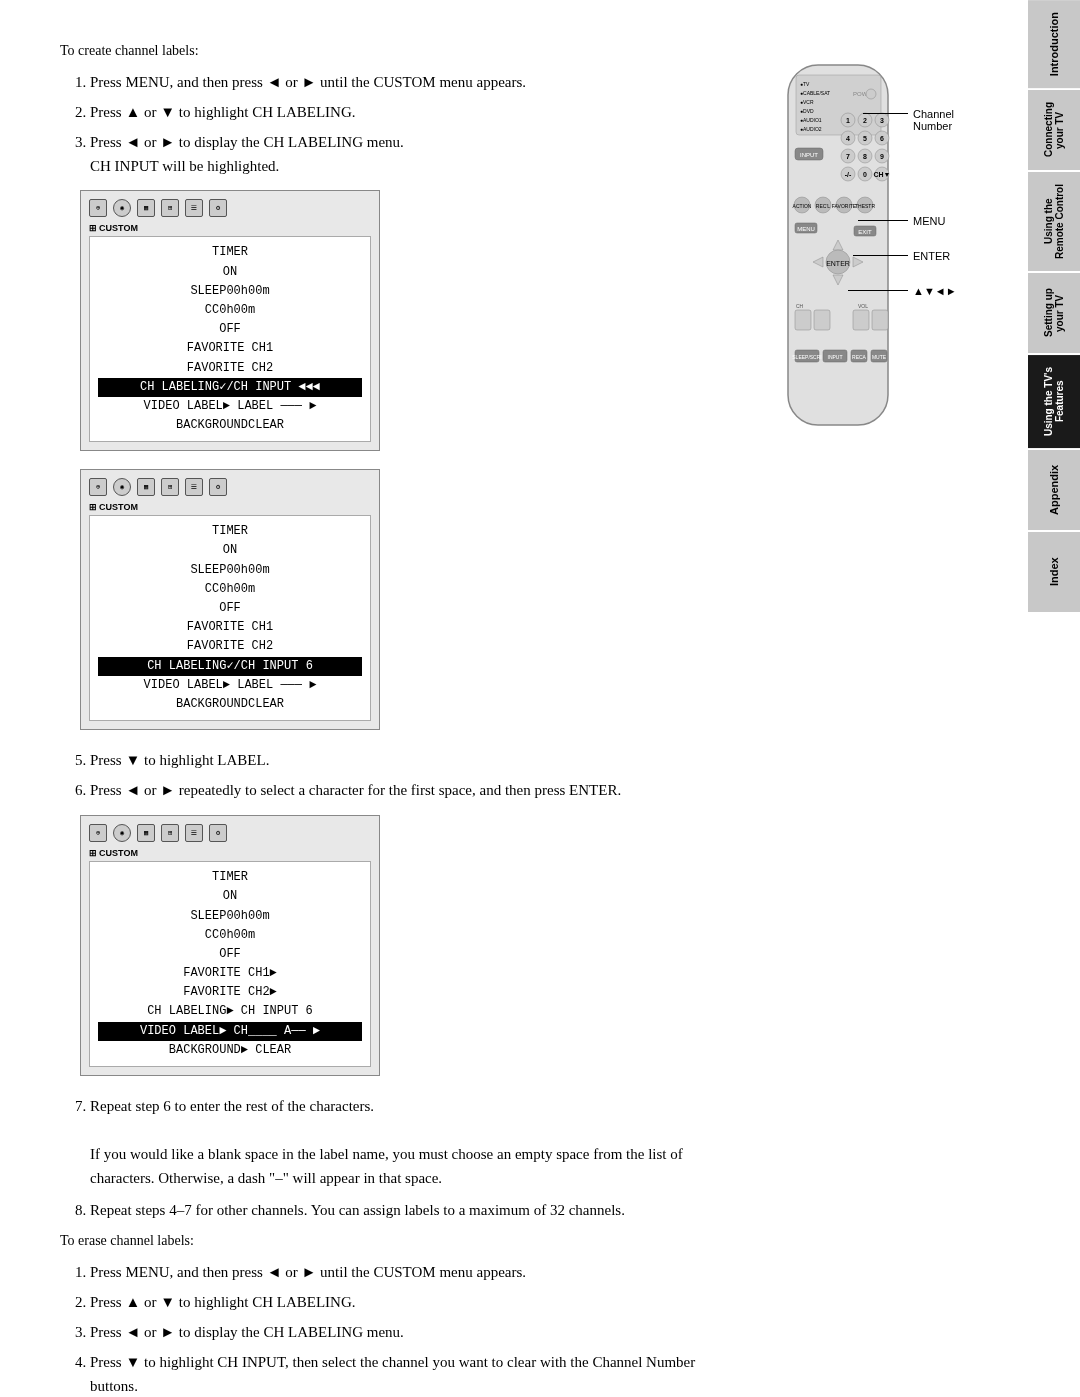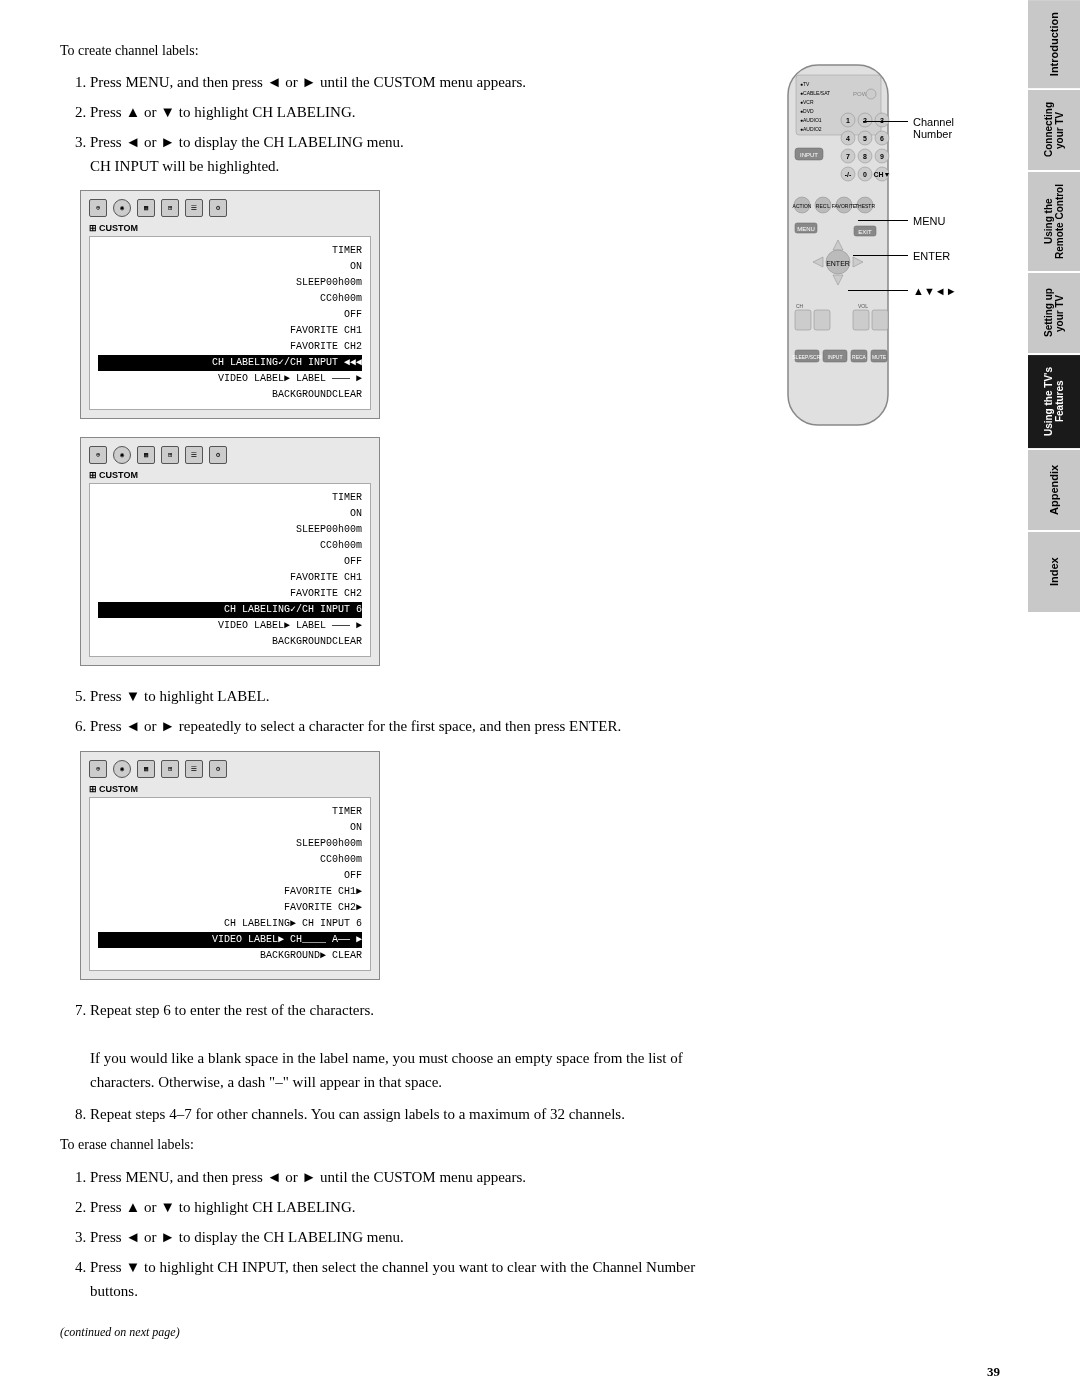--- a/index.html
+++ b/index.html
@@ -128,22 +128,22 @@
     .screen-body {
       background: #fff;
       border: 1px solid #aaa;
       padding: 6px 8px;
       font-size: 9px;
       line-height: 1.5;
     }
 
     .screen-row {
       display: flex;
-      justify-content: flex-end;
-      font-size: 10px;
+      justify-content: center;
+      font-size: 12px;
       line-height: 1.6;
       font-family: 'Courier New', monospace;
     }
 
     .screen-row.highlighted {
       background: #000;
       color: #fff;
     }
 
     
@@ -489,21 +489,21 @@
             <text x="39" y="299" text-anchor="middle" font-size="5" font-family="Arial" fill="#fff">SLEEP/SCRI</text>
             <rect x="55" y="290" width="24" height="12" rx="2" fill="#888" stroke="#666" stroke-width="0.5"></rect>
             <text x="67" y="299" text-anchor="middle" font-size="5" font-family="Arial" fill="#fff">INPUT</text>
             <rect x="83" y="290" width="16" height="12" rx="2" fill="#888" stroke="#666" stroke-width="0.5"></rect>
             <text x="91" y="299" text-anchor="middle" font-size="5" font-family="Arial" fill="#fff">RECA</text>
             <rect x="103" y="290" width="16" height="12" rx="2" fill="#888" stroke="#666" stroke-width="0.5"></rect>
             <text x="111" y="299" text-anchor="middle" font-size="5" font-family="Arial" fill="#fff">MUTE</text>
           </svg>
 
           
-          <div style="position:absolute; top:56px; left:155px; font-size:11px; font-family:Arial,sans-serif; white-space:nowrap;">
+          <div style="position:absolute; top:48px; left:155px; font-size:11px; font-family:Arial,sans-serif; white-space:nowrap;">
             Channel<br>Number
             <div style="position:absolute; left:-50px; top:5px; width:45px; height:1px; background:#000;"></div>
           </div>
 
           <div style="position:absolute; top:155px; left:155px; font-size:11px; font-family:Arial,sans-serif; white-space:nowrap;">
             MENU
             <div style="position:absolute; left:-55px; top:5px; width:50px; height:1px; background:#000;"></div>
           </div>
 
           <div style="position:absolute; top:190px; left:155px; font-size:11px; font-family:Arial,sans-serif; white-space:nowrap;">

